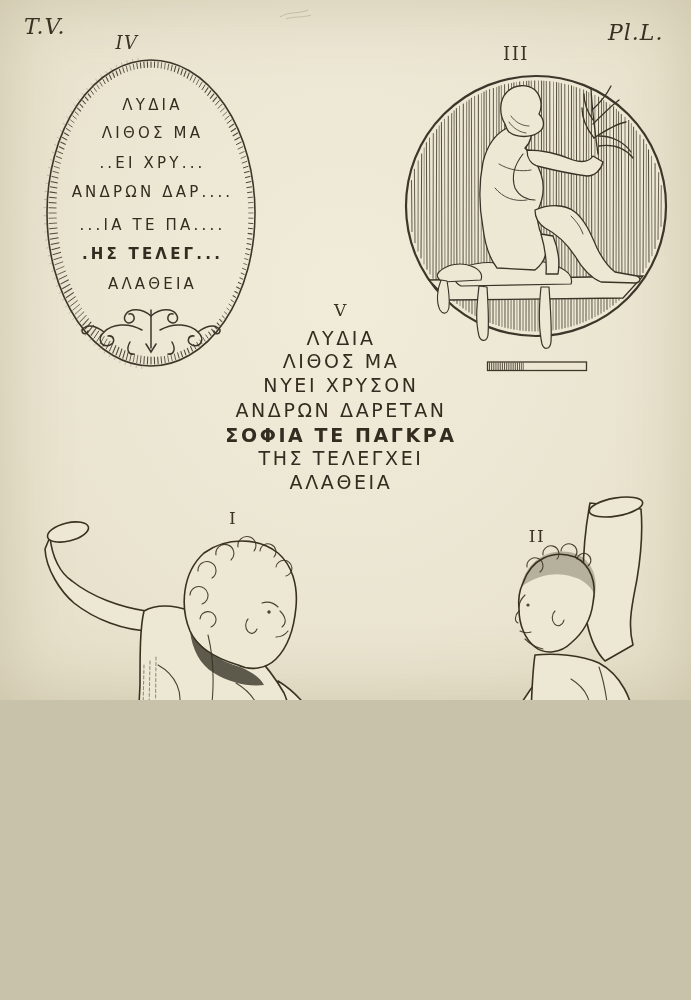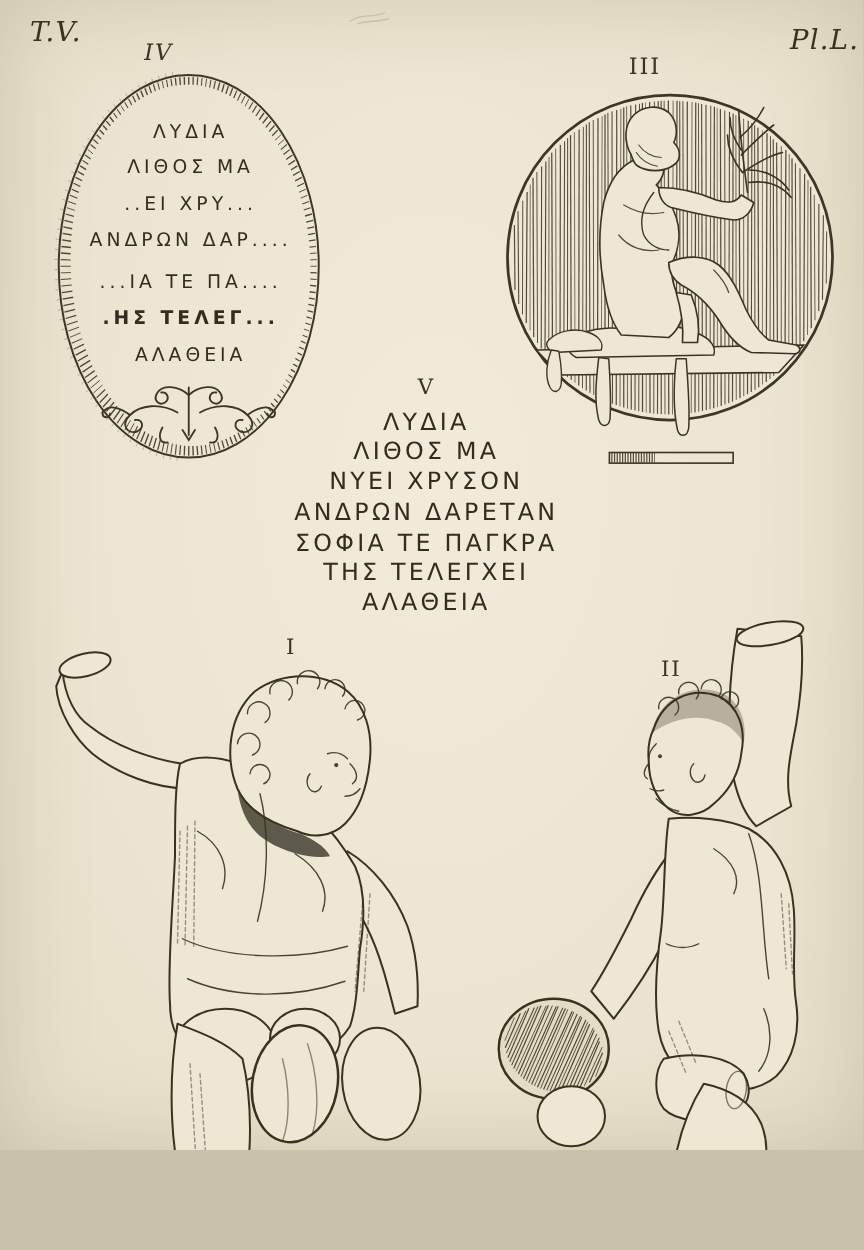--- a/index.html
+++ b/index.html
@@ -1,17 +1,17 @@
 <!DOCTYPE html>
 <html><head>
 <meta charset="utf-8">
 <style>
   html,body{margin:0;padding:0;background:#c9c2ab;}
   #plate{
-    position:relative;width:691px;height:920px;overflow:hidden;
+    position:relative;width:691px;height:700px;overflow:hidden;
     background:
       radial-gradient(ellipse at 50% 42%, #f0ecd9 0%, #ebe6d2 55%, #e4dec7 100%);
     box-shadow: inset 0 0 70px rgba(130,115,75,0.25);
     font-family:"DejaVu Sans",sans-serif;
   }
   .abs{position:absolute;}
   .lbl{
     font-family:"DejaVu Serif",serif;color:#3a3326;text-align:center;
     font-size:18px;letter-spacing:1.5px;
   }
@@ -30,21 +30,21 @@
     font-size:9px;opacity:.38;letter-spacing:2px;
   }
   svg{display:block;}
 </style>
 </head>
 <body>
 
 <div id="plate">
 
   <div class="abs corner" style="left:24px;top:14px;">T.V.</div>
-  <div class="abs corner" style="left:608px;top:20px;margin-left:24px;">Pl.L.</div>
+  <div class="abs corner" style="left:608px;top:20px;">Pl.L.</div>
 
   <svg class="abs" style="left:278px;top:6px;" width="40" height="16">
     <path d="M2 11 C 12 4, 20 9, 30 4 M8 13 C 16 10, 24 12, 33 9" stroke="#a59d83" stroke-width="1.1" fill="none" opacity="0.45"></path>
   </svg>
 
   <div class="abs lbl" style="left:105px;top:32px;width:44px;font-style:italic;">IV</div>
 
   <svg class="abs" style="left:30px;top:48px;" width="245" height="335" viewBox="0 0 245 335">
     <ellipse cx="121" cy="165" rx="104" ry="153" fill="none" stroke="#3d362a" stroke-width="1.6"></ellipse>
     <g id="oval-rim">
@@ -438,21 +438,21 @@
     <rect x="1.5" y="4" width="99" height="8.5" fill="none" stroke="#3d362a" stroke-width="1.3"></rect>
     <line x1="3" y1="8.2" x2="38" y2="8.2" stroke="#3d362a" stroke-width="7.5" stroke-dasharray="1 1.15" opacity="0.85"></line>
   </svg>
 
   <div class="abs" style="left:218px;top:300px;width:246px;">
     <div class="abs lbl" style="left:101px;top:0px;width:44px;font-size:17px;">V</div>
     <div class="abs greek cen-line" style="top:27px;">ΛΥΔΙΑ</div>
     <div class="abs greek cen-line" style="top:50px;">ΛΙΘΟΣ ΜΑ</div>
     <div class="abs greek cen-line" style="top:74px;">ΝΥΕΙ ΧΡΥΣΟΝ</div>
     <div class="abs greek cen-line" style="top:99px;">ΑΝΔΡΩΝ ΔΑΡΕΤΑΝ</div>
-    <div class="abs greek cen-line" style="top:124px;">ΣΟΦΙΑ ΤΕ ΠΑΓΚΡΑ</div>
+    <div class="abs greek cen-line" style="top:124px;font-weight:bold;">ΣΟΦΙΑ ΤΕ ΠΑΓΚΡΑ</div>
     <div class="abs greek cen-line" style="top:147px;">ΤΗΣ ΤΕΛΕΓΧΕΙ</div>
     <div class="abs greek cen-line" style="top:171px;">ΑΛΑΘΕΙΑ</div>
   </div>
 
   <div class="abs lbl" style="left:211px;top:508px;width:44px;font-size:17px;">I</div>
 
   <svg class="abs" style="left:40px;top:515px;" width="300" height="460" viewBox="0 0 300 460">
     <g fill="#ece8d4" stroke="#38321f" stroke-width="1.6" stroke-linecap="round" stroke-linejoin="round">
 
       <path d="M10 22 C 12 42, 20 58, 32 66 C 52 82, 80 92, 106 96 L 112 116 C 84 116, 54 104, 34 88 C 20 76, 6 54, 5 34 Z"></path>

